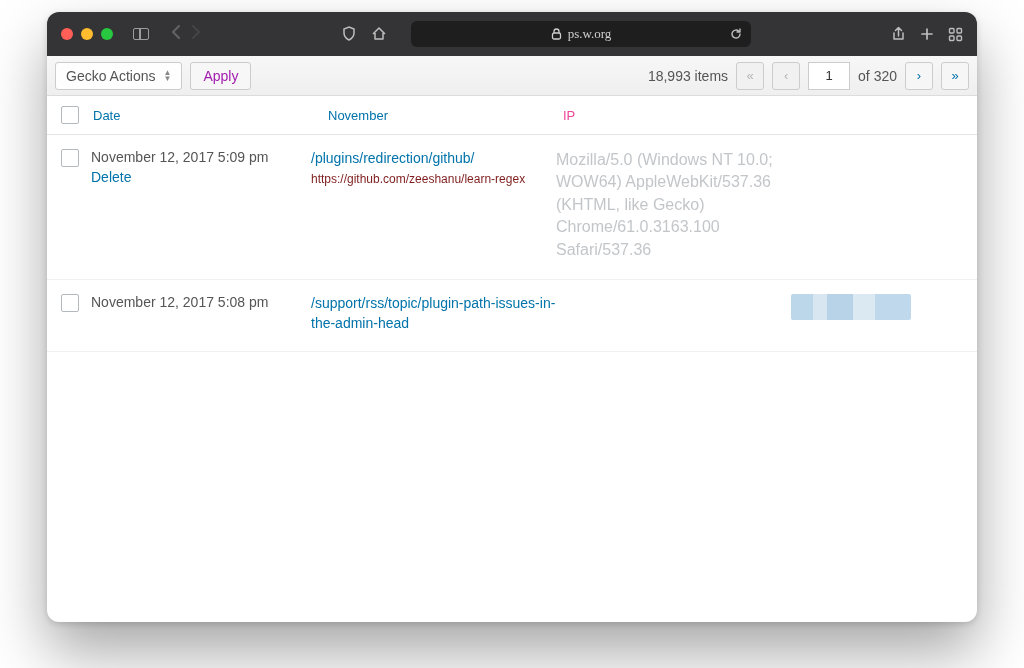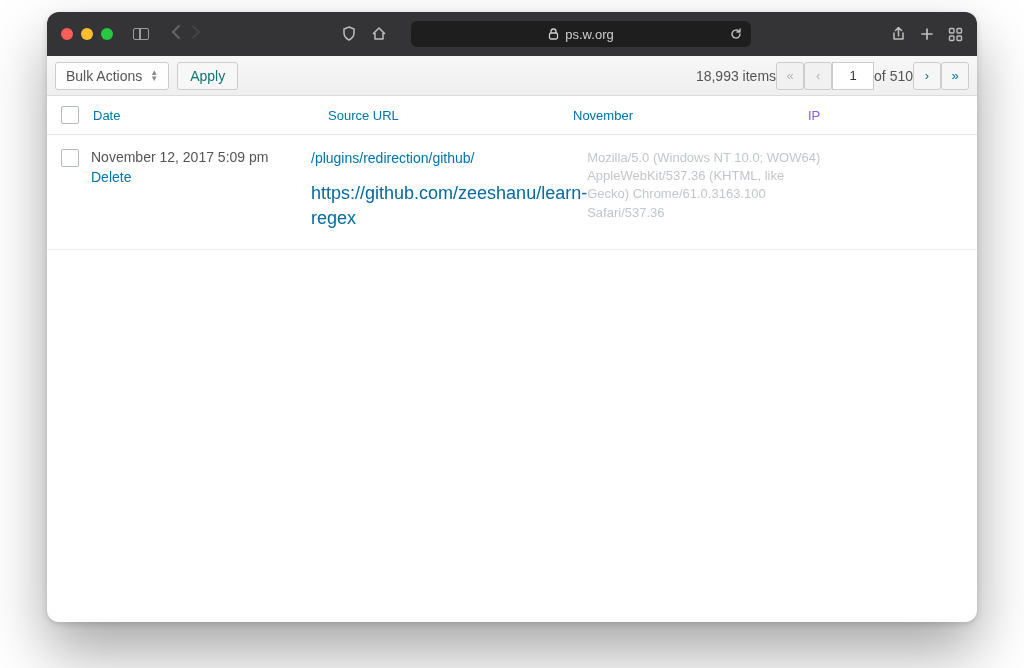--- a/index.html
+++ b/index.html
@@ -49,20 +49,21 @@
     background:#1e1e1f;
     border-radius:6px;
     display:flex;
     align-items:center;
     justify-content:center;
     color:#cfcfd0;
     font-size:13px;
     gap:6px;
     position:relative;
     padding: 0 10px;
+    font-family: Liberation Serif, serif;
   }
   .tb-addr .lock svg { display:block; }
   .tb-addr .reload { position:absolute; right:8px; top:50%; transform:translateY(-50%); color:#bdbdbe; }
   .tb-right { display:flex; gap:14px; align-items:center; color:#bdbdbe; margin-left:auto; }
   .wp-toolbar {
     height:40px;
     background: linear-gradient(#f7f7f7,#efefef);
     border-bottom:1px solid #dcdcdc;
     display:flex;
     align-items:center;
@@ -82,23 +83,23 @@
   }
   .stepper { display:flex; flex-direction:column; line-height:6px; font-size:8px; color:#888; }
   .btn {
     padding:4px 12px;
     border:1px solid #ccc;
     background:#f7f7f7;
     border-radius:3px;
     height:28px;
     display:flex; align-items:center;
     cursor:pointer;
-    color:#0f766e;
-  }
-  .pager { margin-left:auto; display:flex; align-items:center; gap:0; }
+    color:#a21caf;
+  }
+  .pager { margin-left:auto; display:flex; align-items:center; gap:8px; }
   .pgbtn {
     width:28px; height:28px;
     border:1px solid #ccc;
     background:#f6f6f6;
     border-radius:3px;
     display:flex; align-items:center; justify-content:center;
     color:#0073aa;
     font-size:13px;
     cursor:pointer;
   }
@@ -111,37 +112,37 @@
     display:flex;
     align-items:center;
     border-bottom:1px solid #e5e5e5;
     padding:10px 14px;
     font-size:13px;
     color:#0073aa;
   }
   .headers .h-date { flex:0 0 235px; }
   .headers .h-src { flex:0 0 245px; }
   .headers .h-ref { flex:0 0 235px; }
-  .headers .h-ip { flex:1 1 auto; color:#8b5cf6; }
+  .headers .h-ip { flex:1 1 auto; color:#ec4899; }
   .cb { width:18px; height:18px; border:1px solid #b4b9be; border-radius:2px; background:#fff; display:inline-block; margin-right:12px; cursor:pointer; }
   .cb.header-cb { margin-right:14px; }
   .row {
     display:flex;
     padding:14px 14px 18px 14px;
     font-size:14px;
     border-bottom:1px solid #f0f0f0;
   }
   .row .col-cb { flex:0 0 30px; }
   .row .col-date { flex:0 0 220px; color:#555; }
   .row .col-src  { flex:0 0 245px; }
-  .row .col-ref  { flex:0 0 235px; color:#c3c6c9; font-size:13px; line-height:1.4; }
+  .row .col-ref  { flex:0 0 235px; color:#c3c6c9; font-size:16px; line-height:1.4; }
   .row .col-ip   { flex:1 1 auto; }
   .link { color:#0073aa; cursor:pointer; }
   .link.block { display:block; line-height:1.4; }
-  .sub-gray { color:#0369a1; font-size:18px; line-height:1.4; margin-top:12px; }
+  .sub-gray { color:#7f1d1d; font-size:12px; line-height:1.4; margin-top:2px; }
   .row-actions { margin-top:4px; }
   .row-actions .link { font-size:14px; }
   .blurred-ip {
     width:120px; height:26px;
     background: linear-gradient(90deg,#bcd6ea 0 18%,#d7e6f1 18% 30%,#b8d2e7 30% 52%,#dbe9f3 52% 70%,#bfd8eb 70% 100%);
     border-radius:2px;
   }
   .blurred-ip.small {
     width:18px; height:16px; margin-top:4px; background:#bcd6ea;
   }
@@ -218,44 +219,43 @@
               <rect x="9" y="1.5" width="4.5" height="4.5" rx="1" fill="none" stroke="#bdbdbe" stroke-width="1.4"></rect>
               <rect x="1.5" y="9" width="4.5" height="4.5" rx="1" fill="none" stroke="#bdbdbe" stroke-width="1.4"></rect>
               <rect x="9" y="9" width="4.5" height="4.5" rx="1" fill="none" stroke="#bdbdbe" stroke-width="1.4"></rect>
             </svg>
         </span>
       </div>
     </div>
 
     <div class="wp-toolbar">
       <div class="select">
-        <span>Bulk Actions</span>
+        <span>Gecko Actions</span>
         <span class="stepper">▲<br>▼</span>
       </div>
       <div class="btn">
         <span>Apply</span>
       </div>
 
       <div class="pager">
         <span>18,993 items</span>
         <span class="pgbtn disabled">«</span>
         <span class="pgbtn disabled">‹</span>
         <input class="pginput" value="1" style="">
-        <span>of 510</span>
+        <span>of 320</span>
         <span class="pgbtn">›</span>
         <span class="pgbtn">»</span>
       </div>
     </div>
 
     <div class="content">
 
       <div class="headers">
         <span class="cb header-cb"></span>
         <span class="h-date link">Date</span>
-        <span class="h-src  link">Source URL</span>
         <span class="h-ref  link">November</span>
         <span class="h-ip">IP</span>
       </div>
 
       <div class="row">
         <div class="col-cb"><span class="cb"></span></div>
         <div class="col-date">
           <div>November 12, 2017 5:09 pm</div>
           <div class="row-actions">
             <span class="link">Delete</span>
@@ -263,16 +263,29 @@
         </div>
         <div class="col-src">
           <span class="link block">/plugins/redirection/github/</span>
           <div class="sub-gray">https://github.com/zeeshanu/learn-regex</div>
         </div>
         <div class="col-ref">
           <div>Mozilla/5.0 (Windows NT 10.0; WOW64) AppleWebKit/537.36 (KHTML, like Gecko) Chrome/61.0.3163.100 Safari/537.36</div>
         </div>
       </div>
 
+      <div class="row">
+        <div class="col-cb"><span class="cb"></span></div>
+        <div class="col-date">
+          <div>November 12, 2017 5:08 pm</div>
+        </div>
+        <div class="col-src">
+          <span class="link block">/support/rss/topic/plugin-path-issues-in-the-admin-head</span>
+        </div>
+        <div class="col-ref"></div>
+        <div class="col-ip">
+          <div class="blurred-ip"></div>
+        </div>
+      </div>
 
     </div>
   </div>
 </div>
 
 </body></html>

